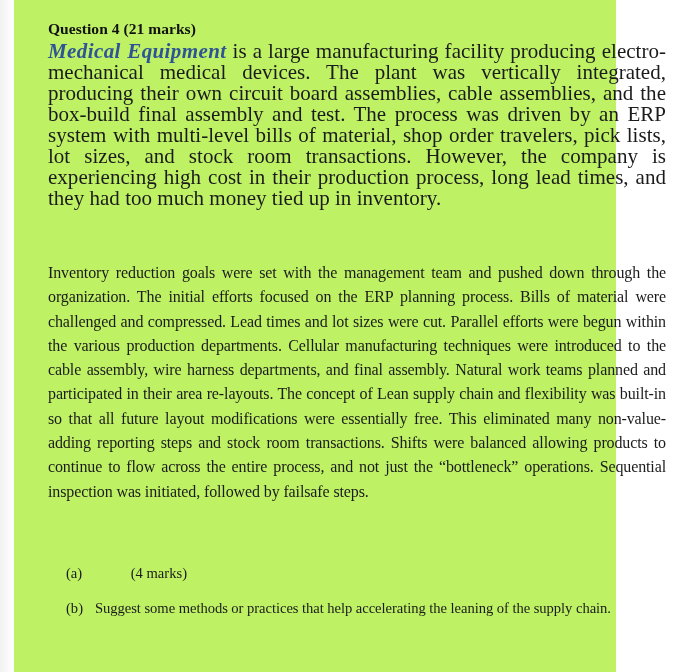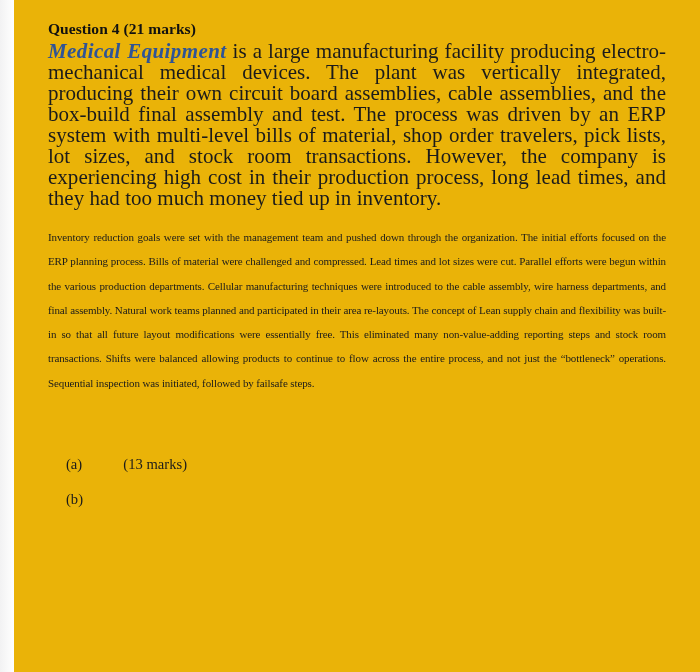--- a/index.html
+++ b/index.html
@@ -12,23 +12,23 @@
     height: 672px;
     background: #ffffff;
     font-family: "Liberation Serif", "DejaVu Serif", serif;
     color: #1a1a1a;
     overflow: hidden;
     position: relative;
   }
 
   .page {
     position: relative;
-    width: 700px;
+    width: 616px;
     height: 672px;
-    background: #eab308;
+    background: #bef264;
     box-sizing: border-box;
     padding: 0;
   }
 
   
   .scan-edge-left {
     position: absolute;
     left: 0;
     top: 0;
     width: 14px;
@@ -61,22 +61,22 @@
     color: #1b1b1b;
     margin: 0;
     hyphens: none;
   }
 
   .para-1 {
     letter-spacing: 0.02px;
   }
 
   .para-2 {
-    margin-top: 16px;
-    font-size: 11px;
+    margin-top: 52px;
+    font-size: 16px;
     line-height: 24.3px;
     letter-spacing: -0.12px;
   }
 
   .lead-in {
     font-weight: bold;
     font-style: italic;
     color: #2f5496;
     letter-spacing: 0.4px;
   }
@@ -137,23 +137,24 @@
     <h1 class="heading">Question 4 (21 marks)</h1>
 
     <p class="para para-1"><span class="lead-in">Medical Equipment</span><span> is a large manufacturing facility producing electro-mechanical medical devices. The plant was vertically integrated, producing their own circuit board assemblies, cable assemblies, and the box-build final assembly and test. The process was driven by an ERP system with multi-level bills of material, shop order travelers, pick lists, lot sizes, and stock room transactions. However, the company is experiencing high cost in their production process, long lead times, and they had too much money tied up in inventory.</span></p>
 
     <p class="para para-2">Inventory reduction goals were set with the management team and pushed down through the organization. The initial efforts focused on the ERP planning process. Bills of material were challenged and compressed. Lead times and lot sizes were cut. Parallel efforts were begun within the various production departments. Cellular manufacturing techniques were introduced to the cable assembly, wire harness departments, and final assembly. Natural work teams planned and participated in their area re-layouts. The concept of Lean supply chain and flexibility was built-in so that all future layout modifications were essentially free. This eliminated many non-value-adding reporting steps and stock room transactions. Shifts were balanced allowing products to continue to flow across the entire process, and not just the “bottleneck” operations. Sequential inspection was initiated, followed by failsafe steps.</p>
 
     <div class="items">
 
       <div class="item">
         <span class="item-label">(a)</span>
-        <span class="item-marks">(13 marks)</span>
+        <span class="item-marks">(4 marks)</span>
       </div>
 
       <div class="item">
         <span class="item-label">(b)</span>
+        <span class="item-body">Suggest some methods or practices that help accelerating the leaning of the supply chain.</span>
       </div>
 
     </div>
 
   </div>
 </div>
 
 </body></html>

